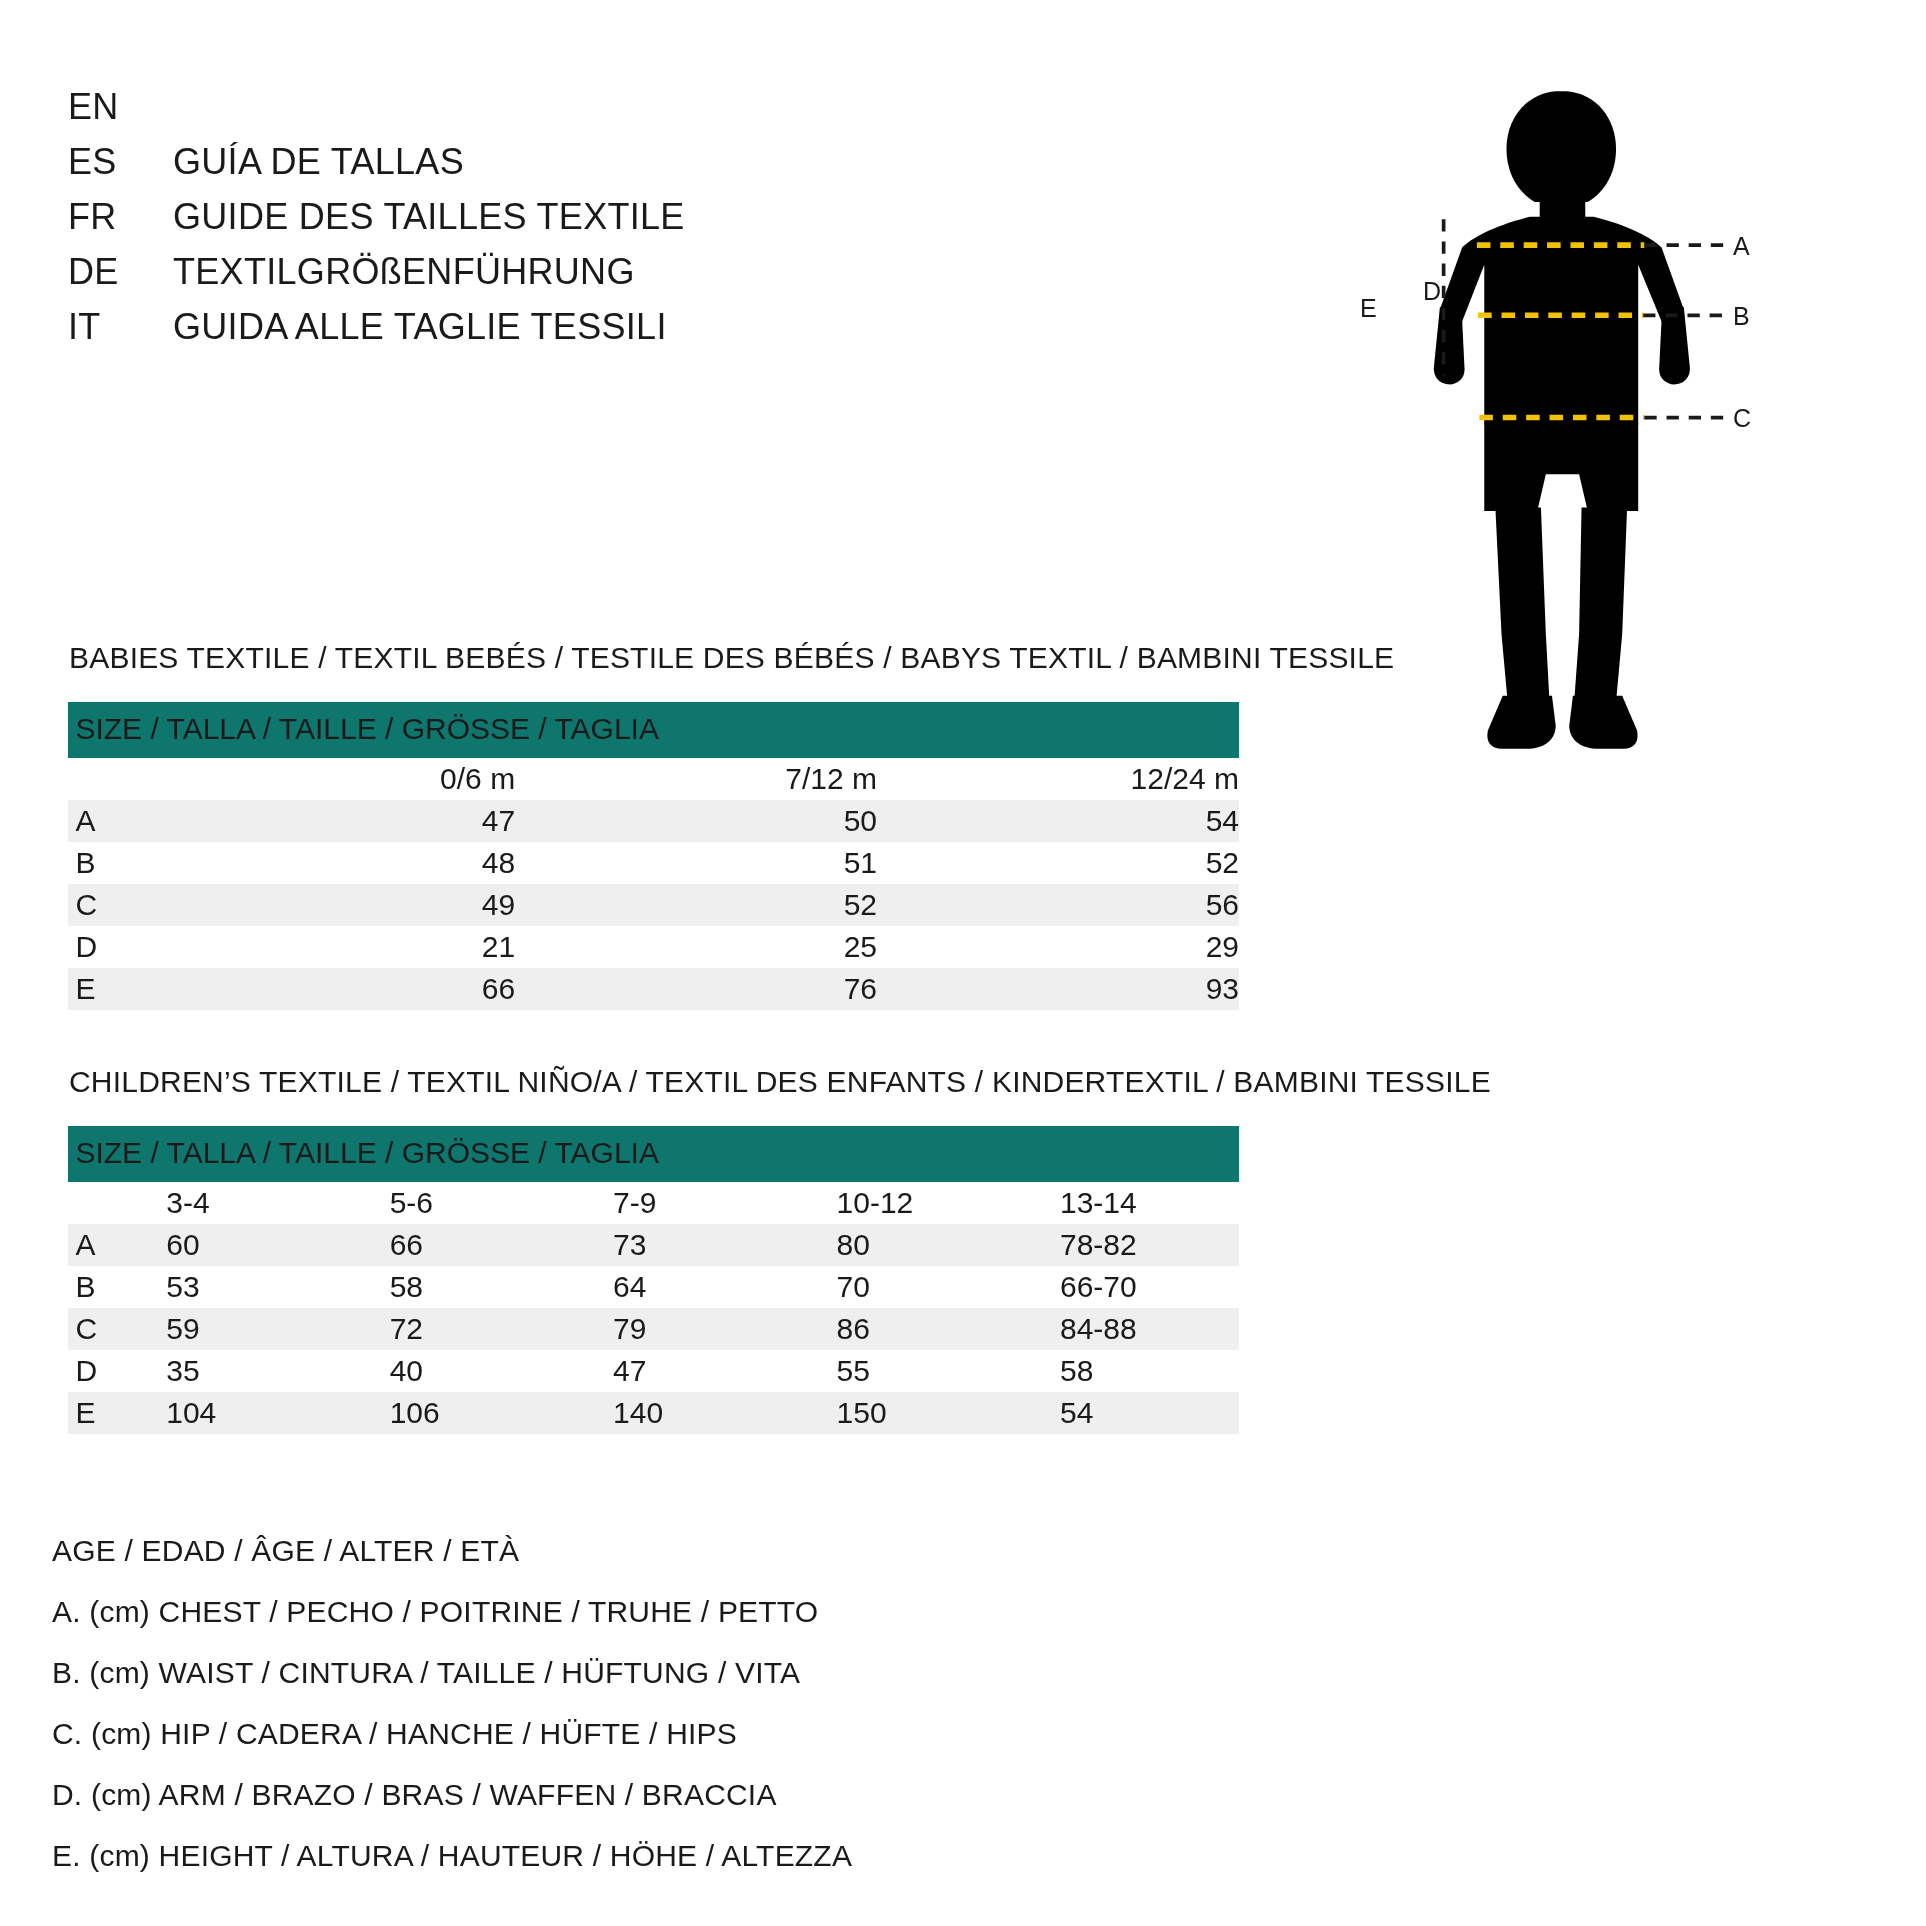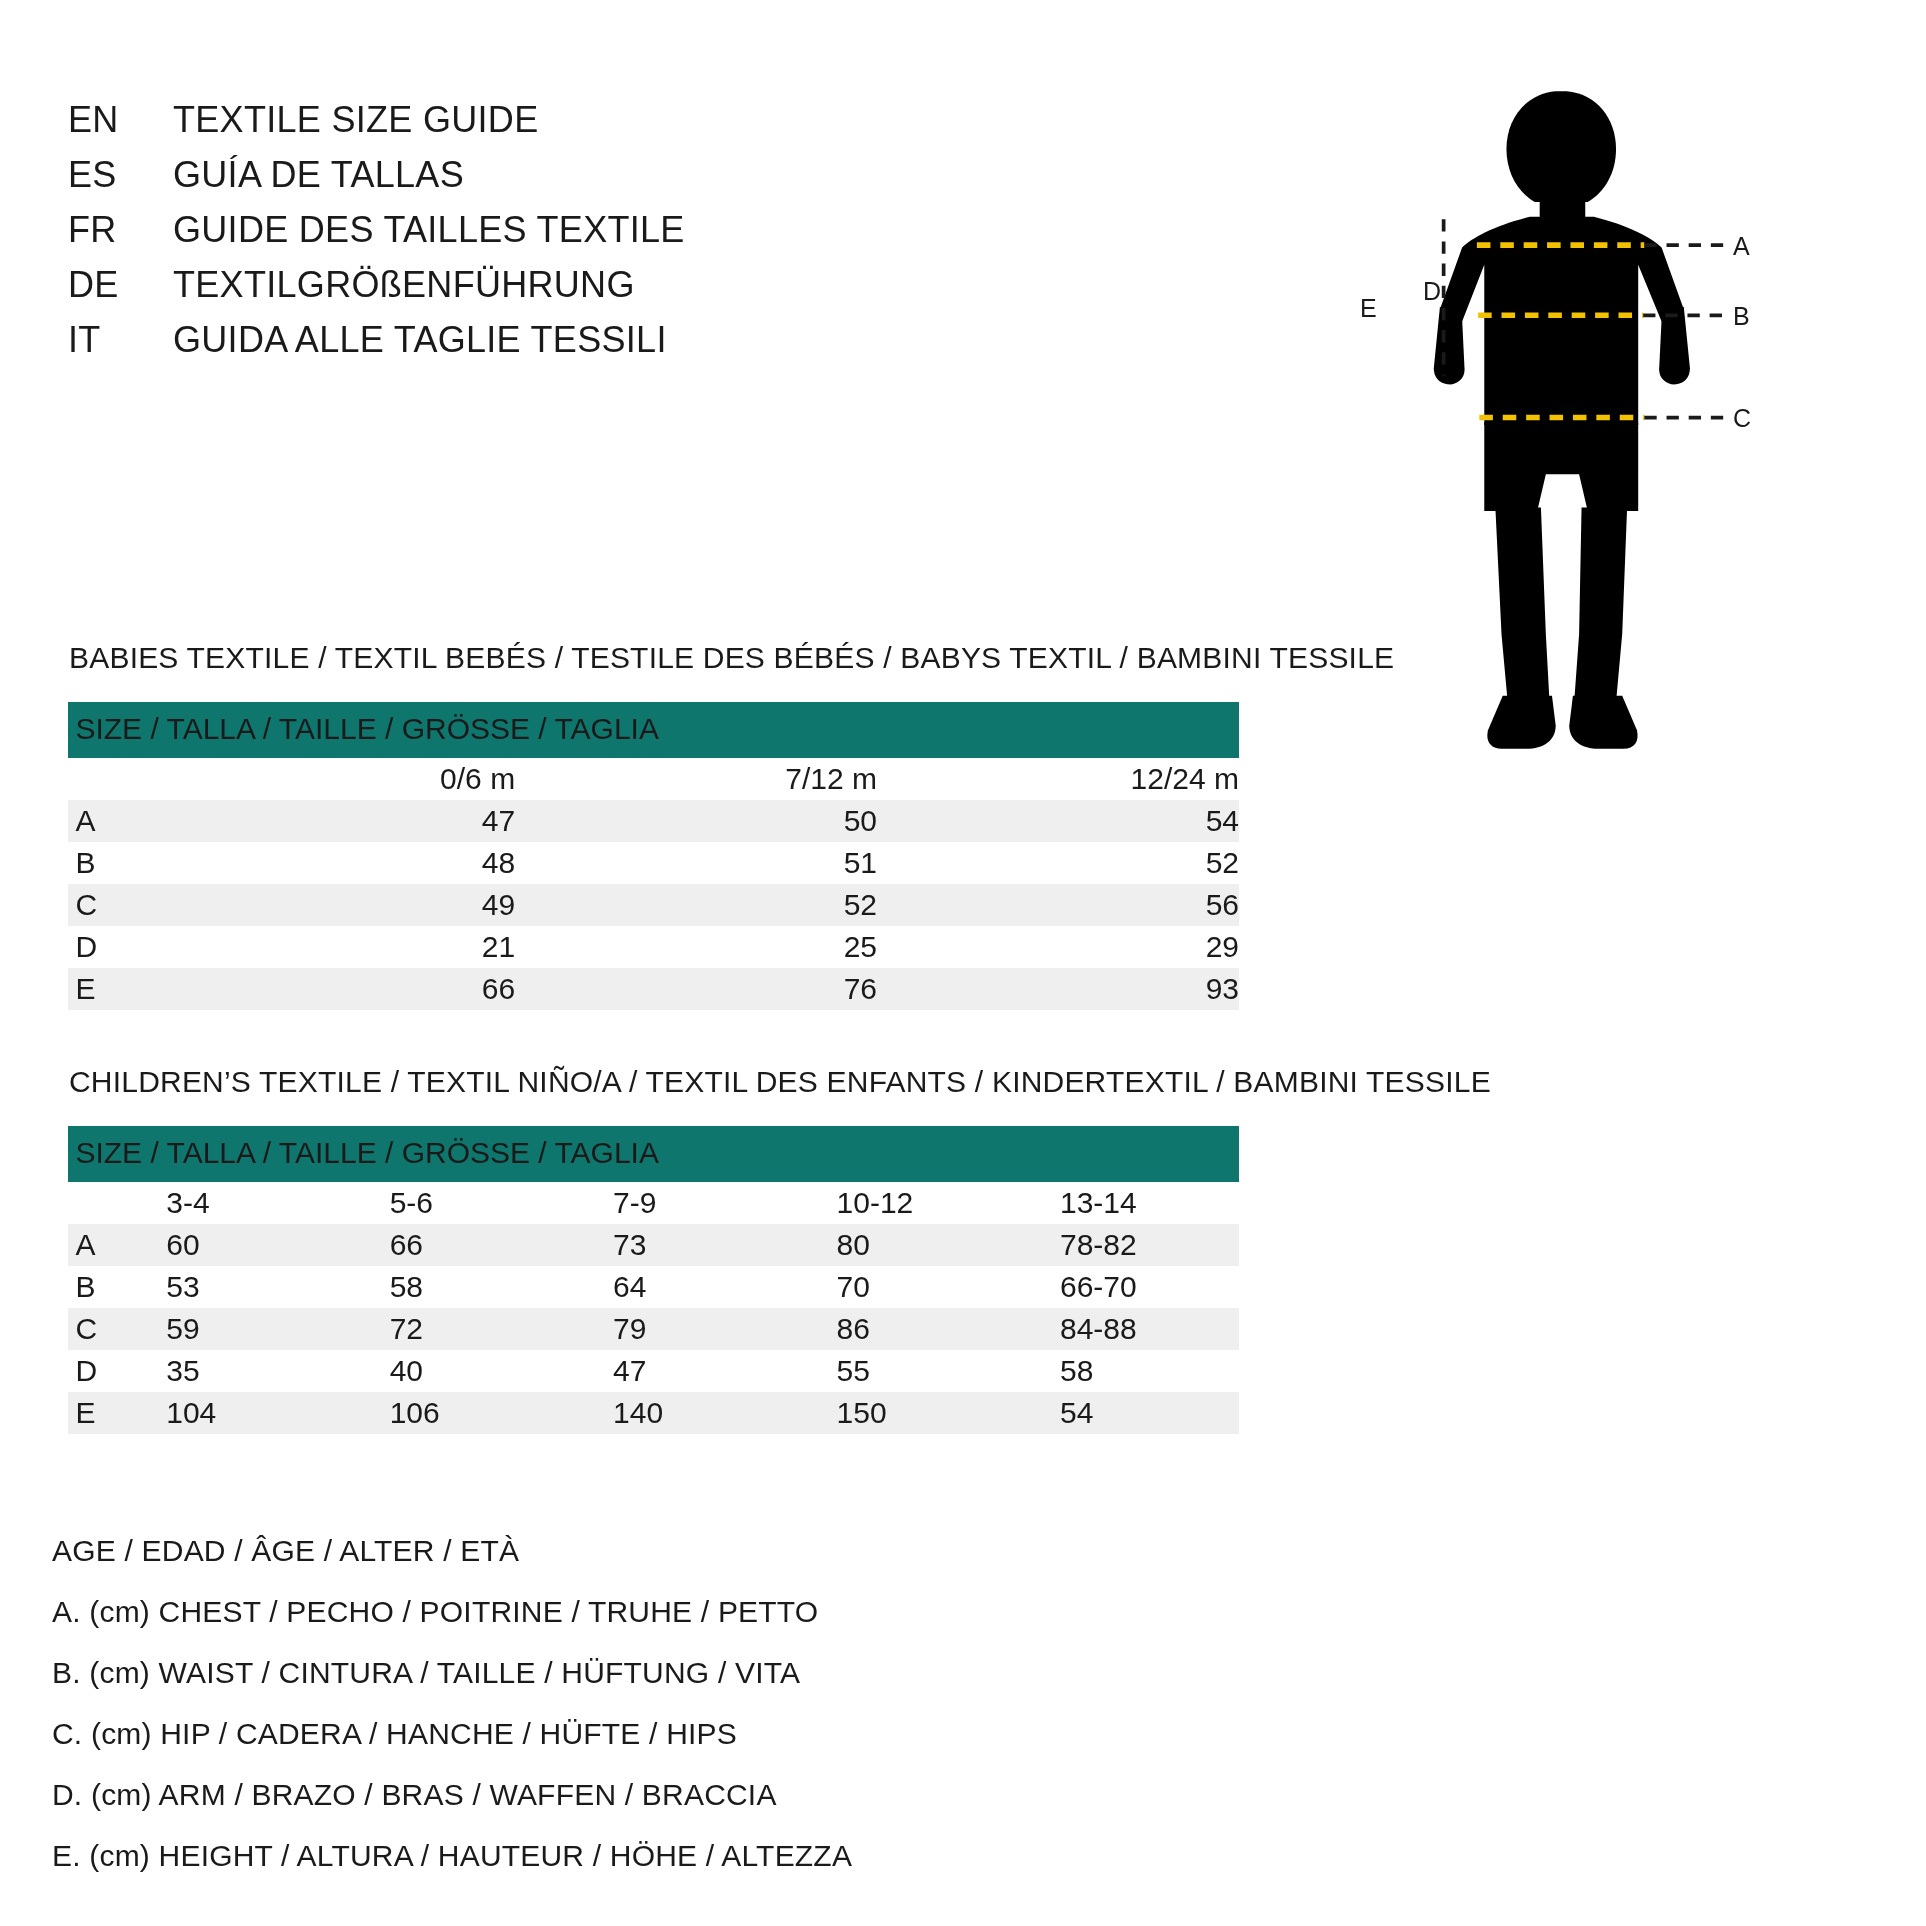--- a/index.html
+++ b/index.html
@@ -26,21 +26,21 @@
 
   
   .lang-block {
     position: absolute;
     left: 68px;
     top: 86px;
     width: 1171px;
   }
   .lang-row {
     display: flex;
-    align-items: flex-end;
+    align-items: flex-start;
     height: 55px;
   }
   .lang-code {
     width: 105px;
     font-size: 36px;
     letter-spacing: 0.3px;
   }
   .lang-text {
     font-size: 36px;
     letter-spacing: 0.3px;
@@ -131,21 +131,20 @@
   }
 </style>
 </head>
 <body>
 
 <div class="page">
 
   <div class="lang-block">
     <div class="lang-row">
       <span class="lang-code">EN</span>
-      <span class="lang-text">TEXTILE SIZE GUIDE</span>
     </div>
     <div class="lang-row">
       <span class="lang-code">ES</span>
       <span class="lang-text">GUÍA DE TALLAS</span>
     </div>
     <div class="lang-row">
       <span class="lang-code">FR</span>
       <span class="lang-text">GUIDE DES TAILLES TEXTILE</span>
     </div>
     <div class="lang-row">

